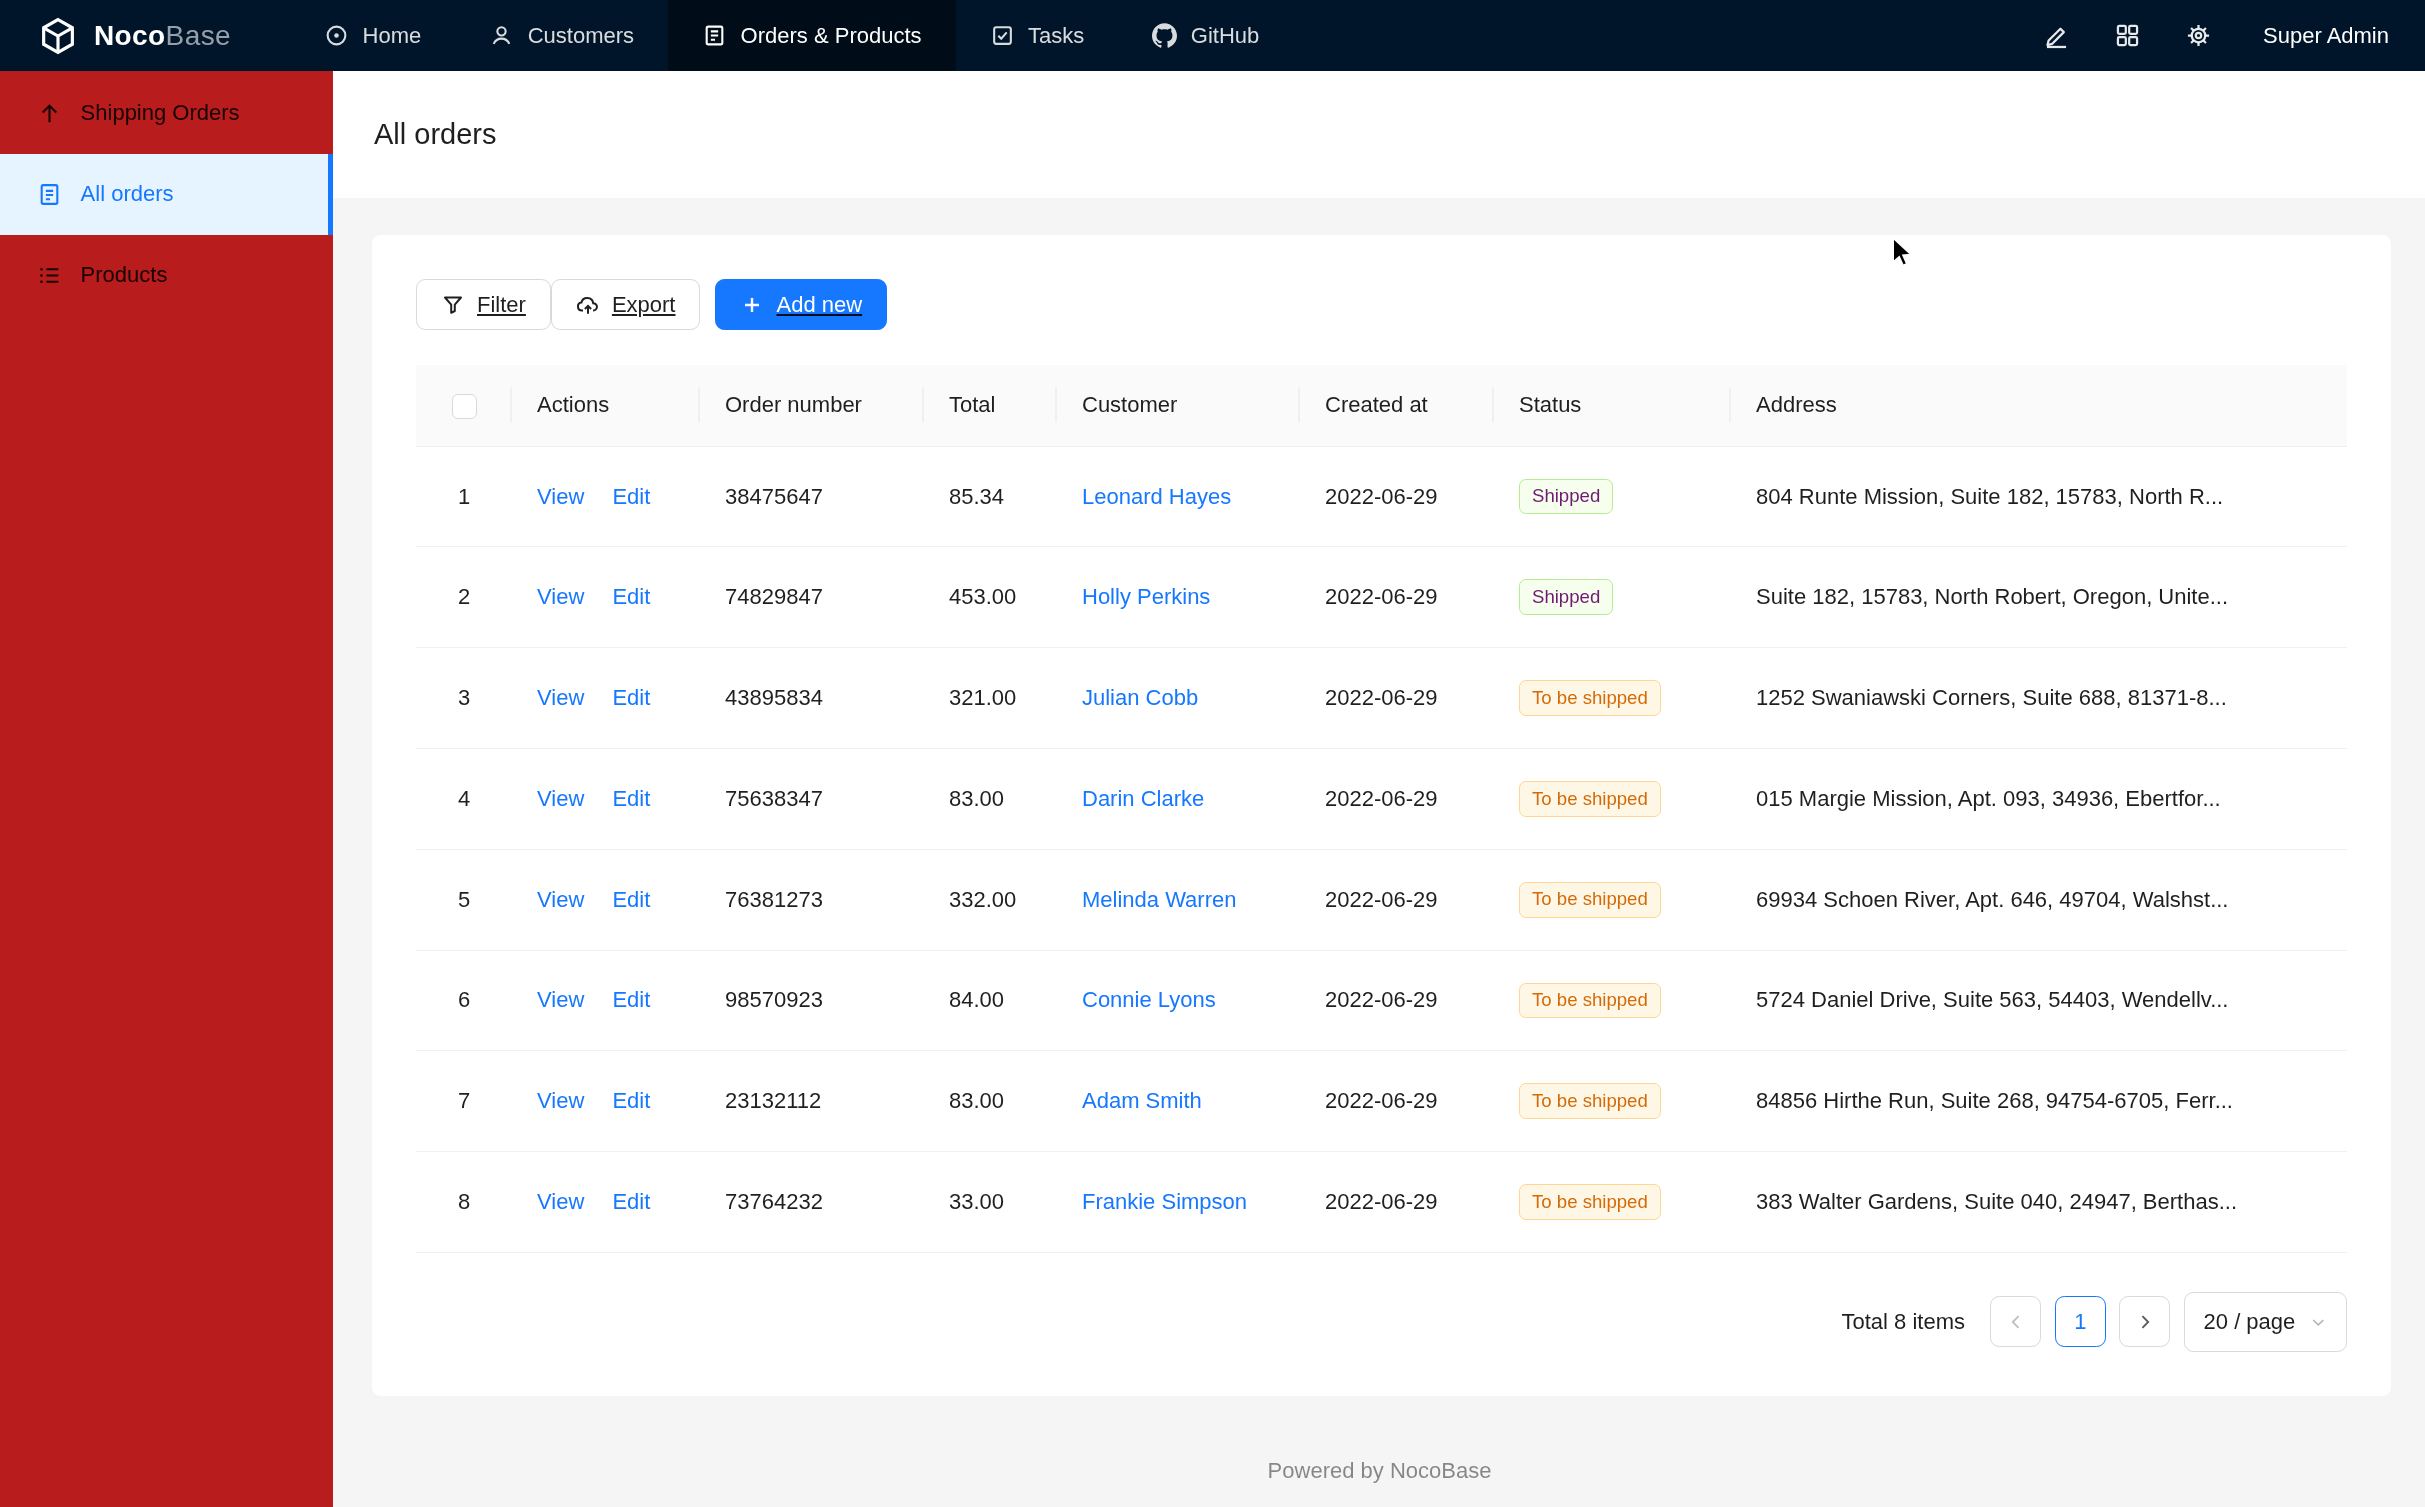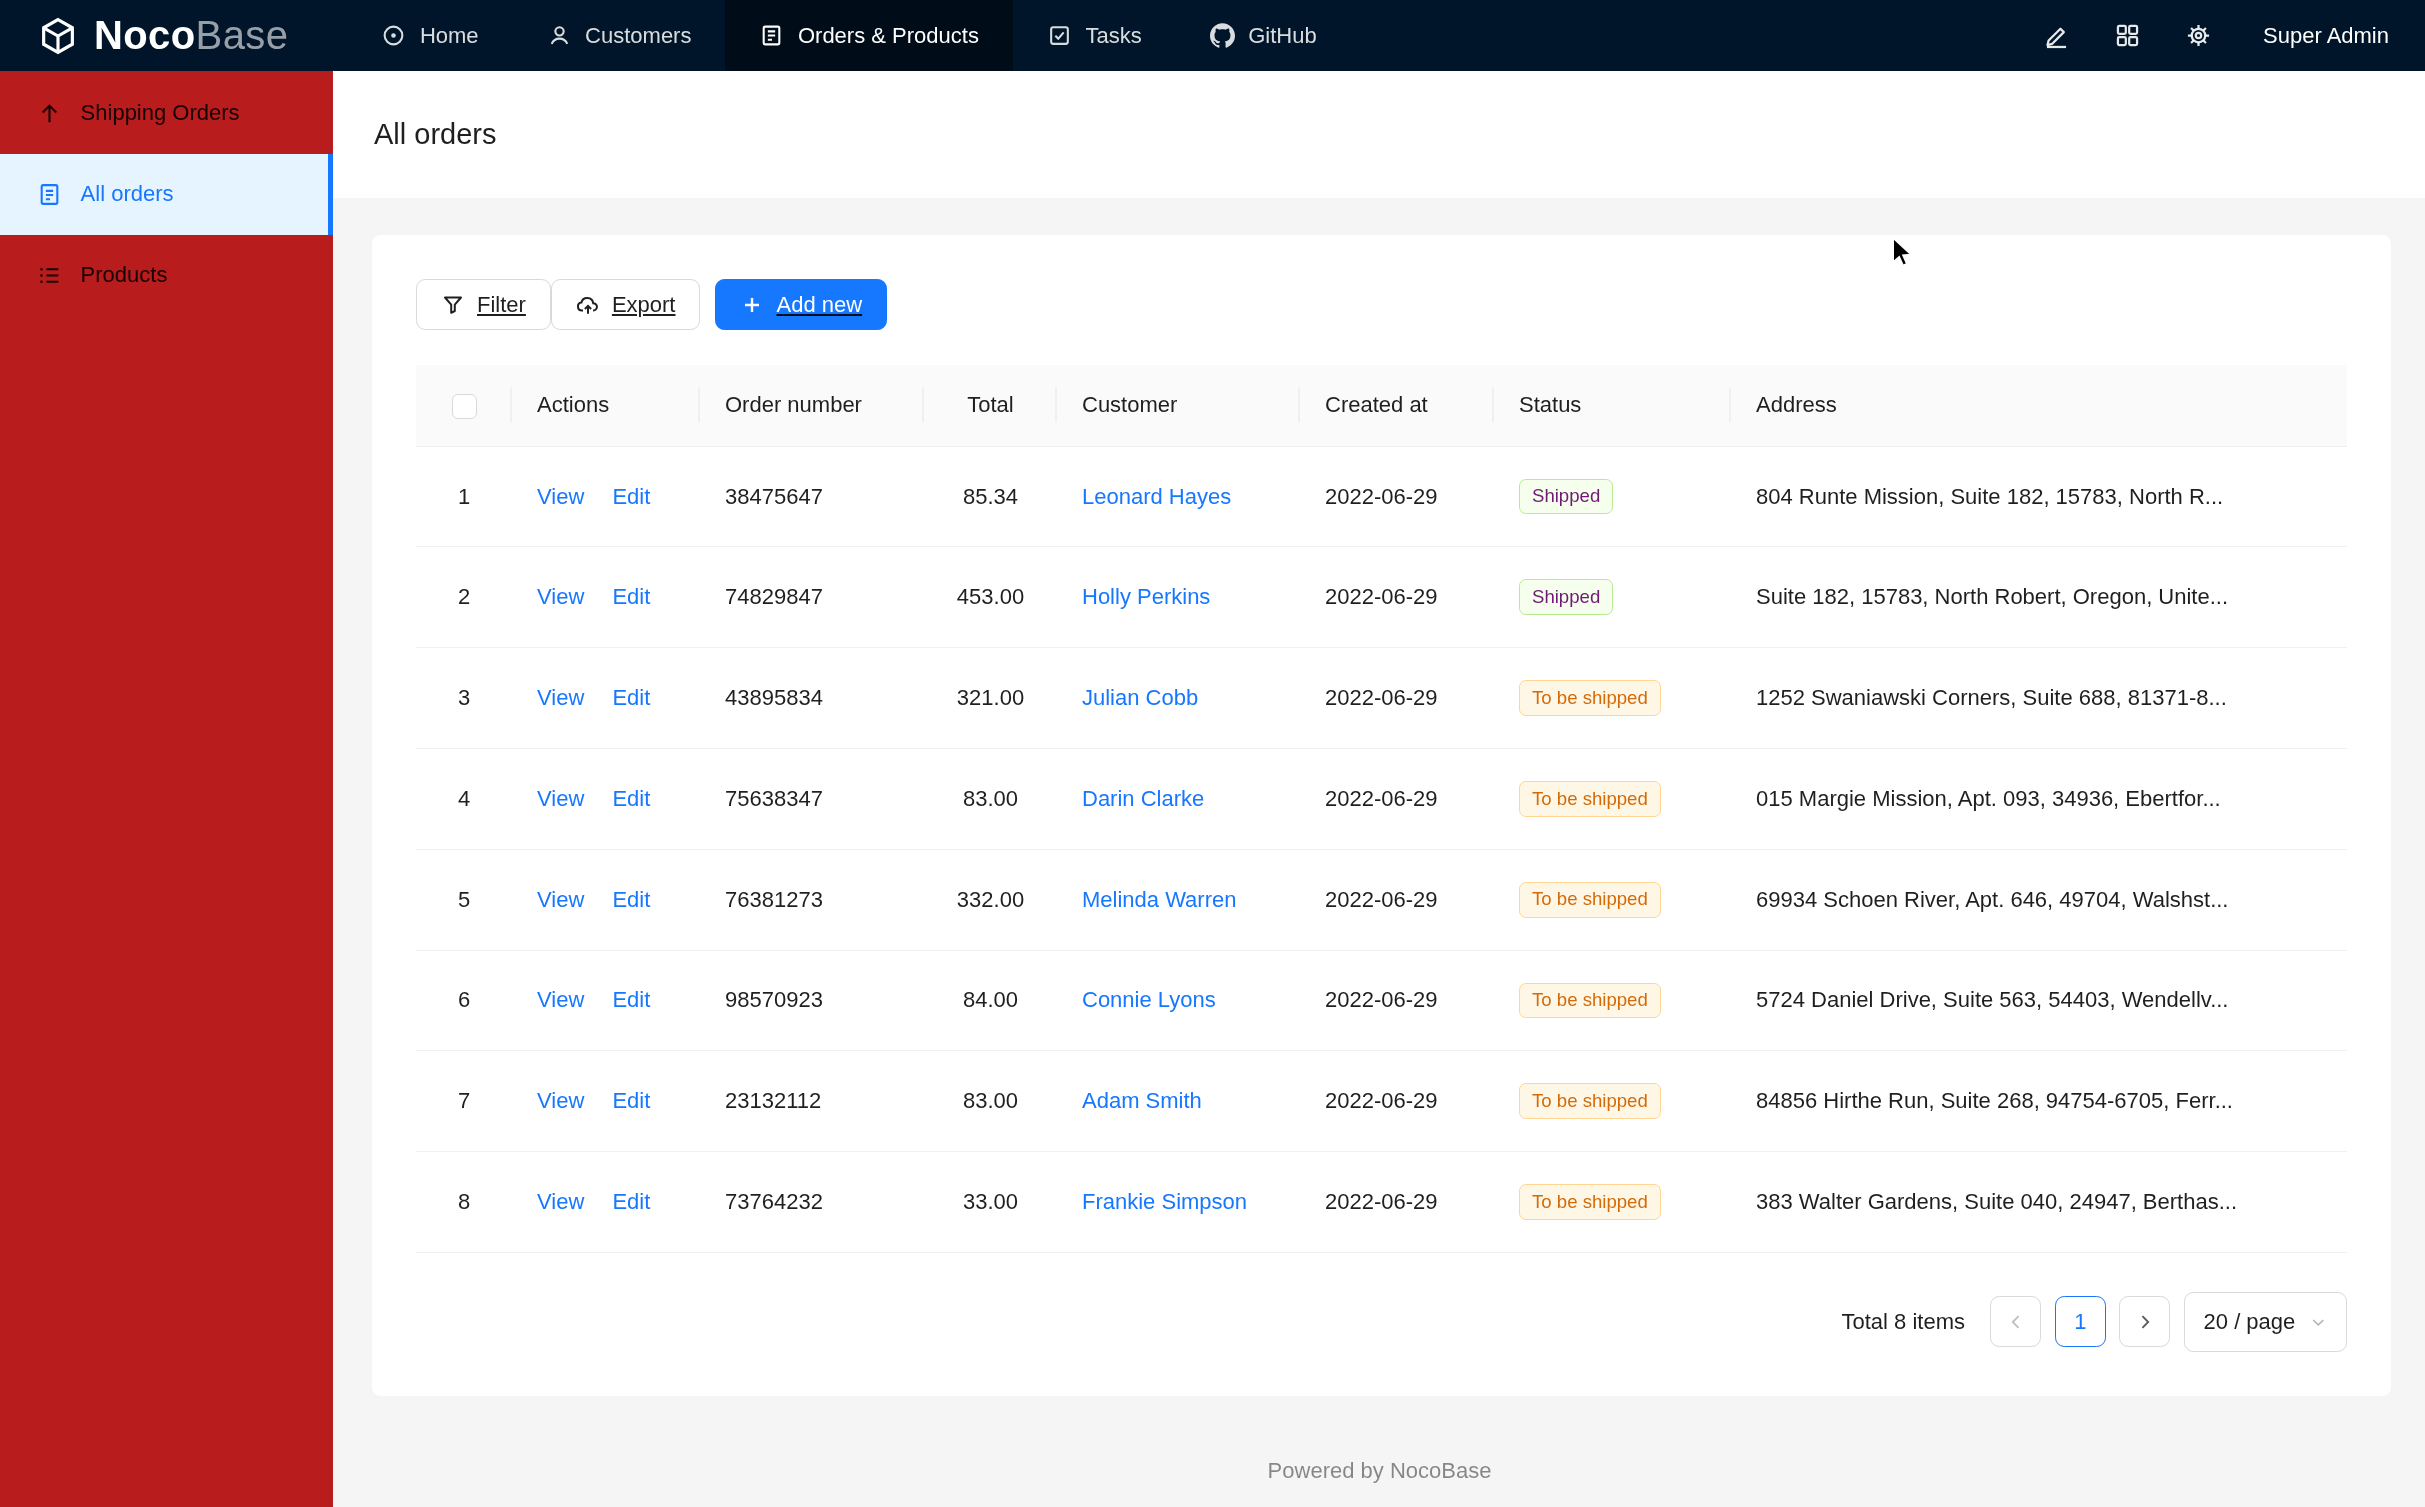--- a/index.html
+++ b/index.html
@@ -16,21 +16,21 @@
 
   
   .navbar {
     height:71px; background:#001529;
     display:flex; align-items:stretch; justify-content:space-between;
     padding-right:37px;
   }
   .nav-left { display:flex; align-items:stretch; }
   .logo { display:flex; align-items:center; gap:15px; padding:0 59px 0 37px; cursor:pointer; }
   .logo-icon svg { width:42px; height:42px; }
-  .logo-text { font-size:40px; letter-spacing:0.4px; white-space:nowrap; }
+  .logo-text { font-size:28px; letter-spacing:0.4px; white-space:nowrap; }
   .logo-noco { color:#ffffff; font-weight:bold; }
   .logo-base { color:#97a0a9; font-weight:normal; }
   .nav-items { display:flex; align-items:stretch; }
   .nav-item {
     display:flex; align-items:center; gap:13.5px;
     padding:0 34px; color:rgba(255,255,255,0.85); cursor:pointer; white-space:nowrap;
   }
   .nav-item .icon svg { width:25px; height:25px; }
   .nav-item.active { background:#000c17; color:#ffffff; }
   .nav-right { display:flex; align-items:center; gap:34px; }
@@ -78,21 +78,21 @@
   }
   th.sep::after {
     content:""; position:absolute; right:0; top:50%; transform:translateY(-50%);
     width:1.7px; height:35px; background:#f0f0f0;
   }
   tbody td {
     padding:32px 25px; border-bottom:1.7px solid #f0f0f0; font-size:22px;
     white-space:nowrap; overflow:hidden;
   }
   .col-center { text-align:center; }
-  .col-right { text-align:center; }
+  .col-right { text-align:left; }
   a.link { color:#1677ff; text-decoration:none; cursor:pointer; }
   .actions-cell a.link { margin-right:22px; }
   .actions-cell a.link:last-child { margin-right:0; }
 
   .checkbox {
     display:inline-block; width:25px; height:25px; background:#ffffff;
     border:1.7px solid #d9d9d9; border-radius:6px; vertical-align:middle; cursor:pointer;
   }
 
   .tag {

